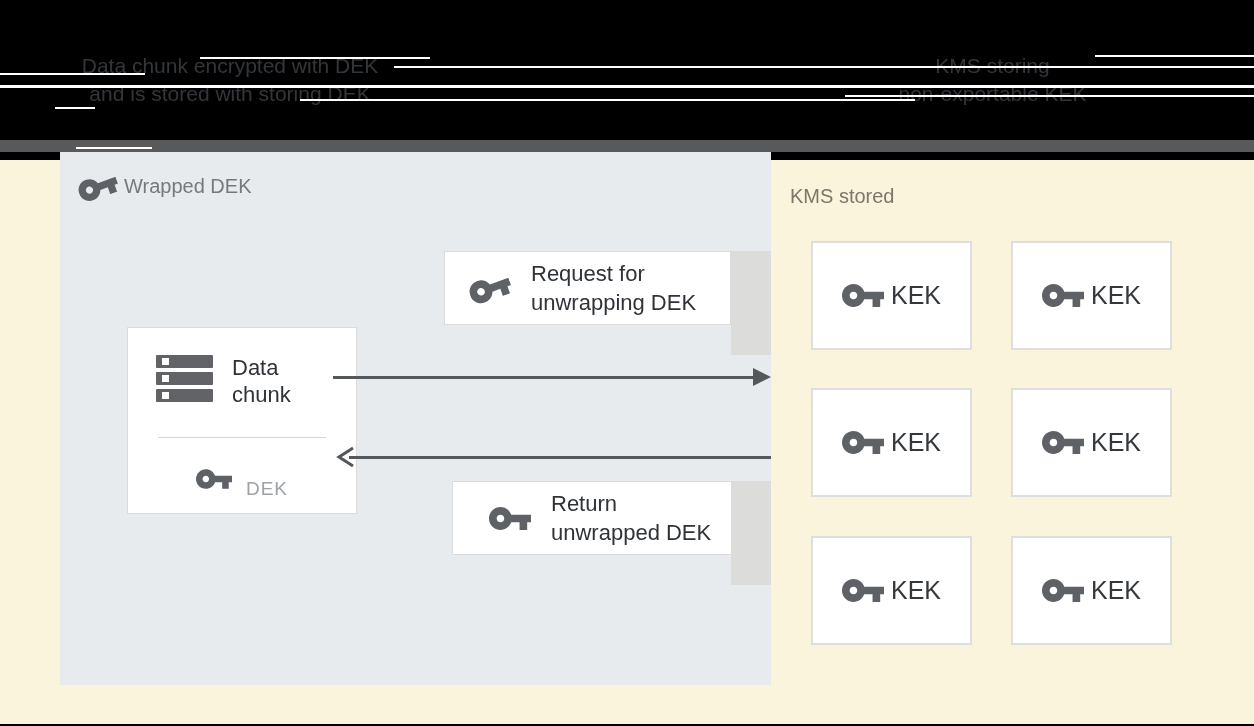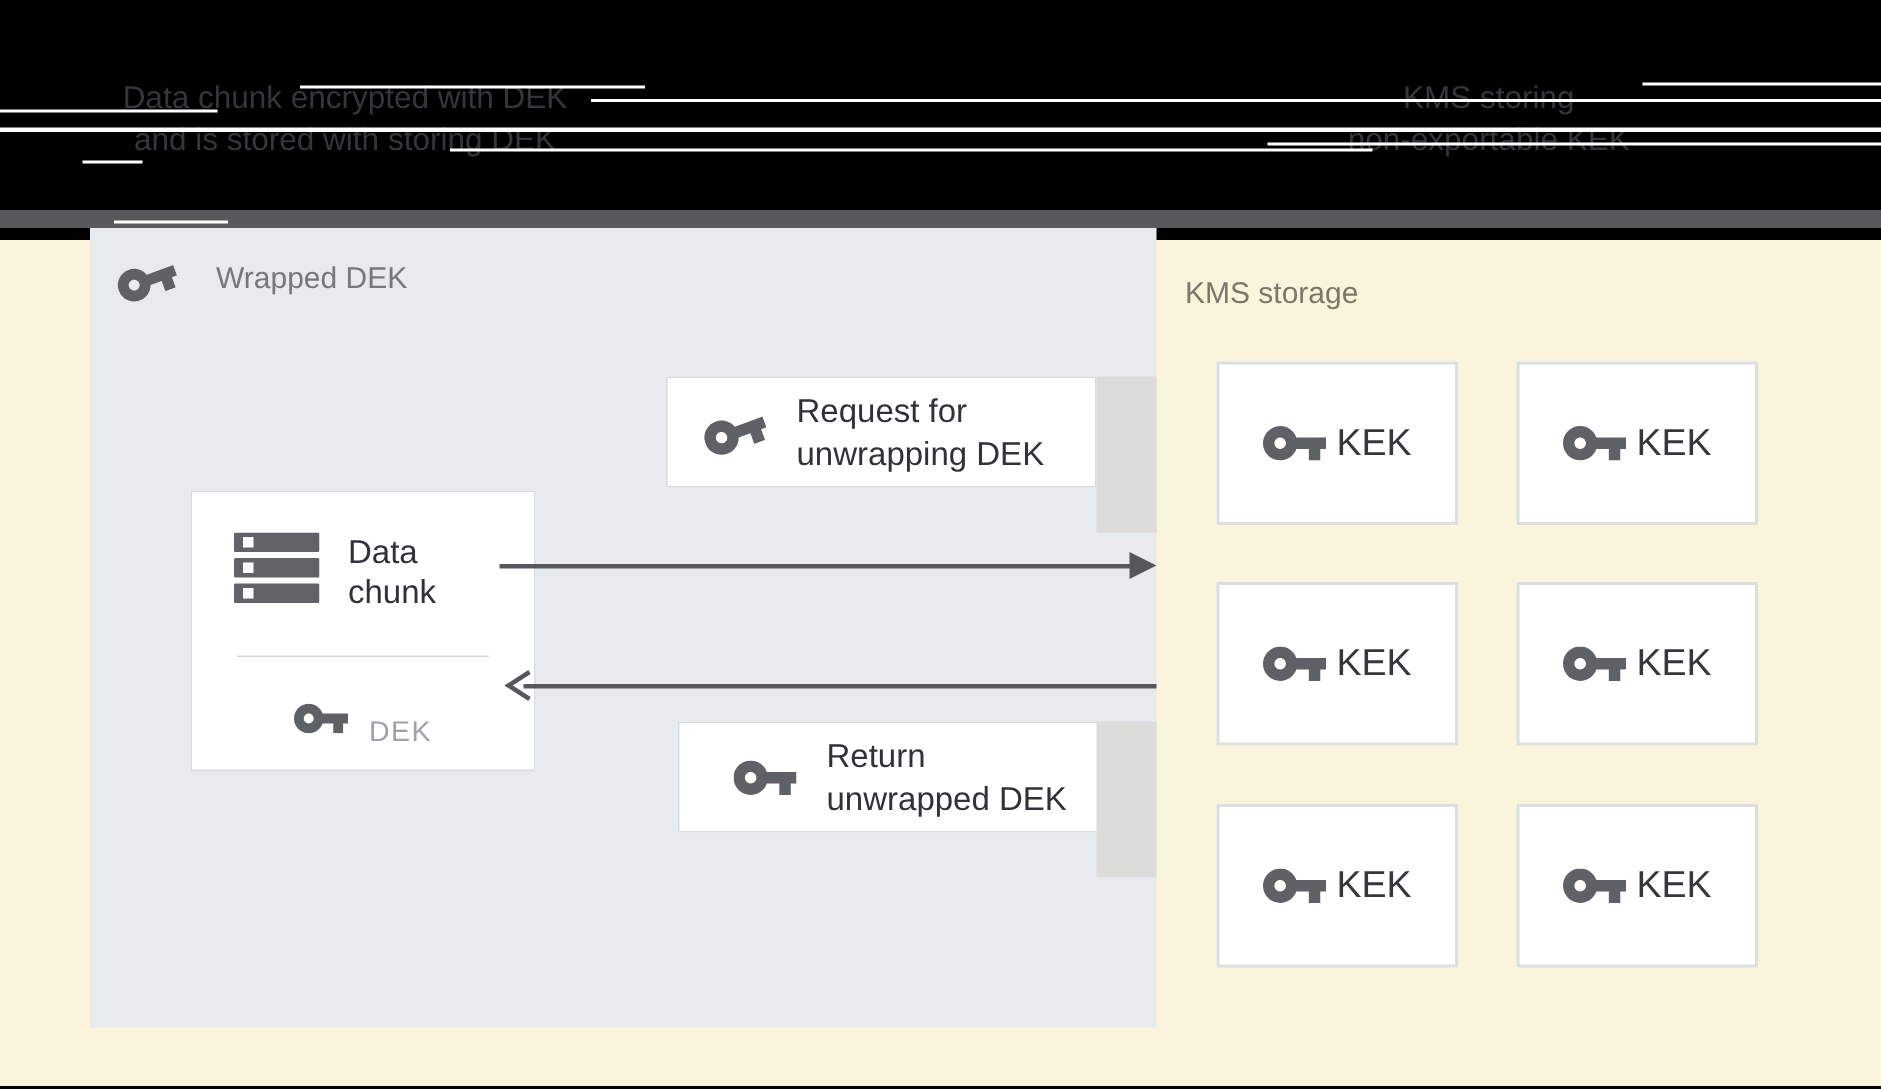--- a/index.html
+++ b/index.html
@@ -17,21 +17,21 @@
   
   .header{position:absolute;left:0;top:0;width:1254px;height:160px;background:var(--header-bg);}
   .note{position:absolute;text-align:center;color:var(--note-text);font-size:21px;line-height:28px;font-weight:400;}
   .note-left{left:55px;top:52px;width:350px;}
   .note-right{left:850px;top:52px;width:285px;}
   .band{position:absolute;left:0;top:140px;width:1254px;height:12px;background:var(--band);}
   .artifact-line{position:absolute;background:var(--artifact);}
   .bottom-edge{position:absolute;left:0;top:724px;width:1254px;height:2px;background:#000;}
   
   .panel-blue{position:absolute;left:60px;top:152px;width:711px;height:533px;background:var(--panel-blue);}
-  .region-label{position:absolute;display:flex;align-items:center;gap:26px;}
+  .region-label{position:absolute;display:flex;align-items:center;gap:6px;}
   .wrapped-label{left:78px;top:175px;}
   .wrapped-label .txt{font-size:20px;color:var(--muted-label);}
   .kms-label{left:790px;top:185px;}
   .kms-label .txt{font-size:20px;color:var(--kms-label);}
   
   .wbox{position:absolute;background:#fff;border:1px solid var(--box-border);box-sizing:border-box;}
   .data-chunk{left:127px;top:327px;width:230px;height:187px;}
   .dc-icon{position:absolute;left:28px;top:27px;}
   .dc-title{position:absolute;left:104px;top:26px;width:80px;font-size:22px;line-height:27px;color:var(--dark-text);}
   .dc-divider{position:absolute;left:30px;right:30px;top:109px;border-top:1px solid #d3d5d7;}
@@ -138,21 +138,21 @@
   <div class="edge-block edge-return"></div>
 
   <div class="arrow-line arrow-right-line"></div>
   <div class="arrow-head-right"></div>
   <div class="arrow-line arrow-left-line"></div>
   <svg class="chevron-left" width="20" height="24" viewBox="0 0 20 24">
     <path d="M18 3 L4 12 L18 21" fill="none" stroke="#55585a" stroke-width="3"></path>
   </svg>
 
   <div class="region-label kms-label">
-    <span class="txt">KMS storage</span>
+    <span class="txt">KMS stored</span>
   </div>
 
   <div class="kek-box k-r1c1">
     <svg class="key-svg" width="42" height="23" viewBox="1 6 22 12">
         <path fill="currentColor" d="M12.65 10C11.83 7.67 9.61 6 7 6c-3.31 0-6 2.69-6 6s2.69 6 6 6c2.61 0 4.83-1.67 5.65-4H17v4h4v-4h2v-4H12.65zM7 14c-1.1 0-2-.9-2-2s.9-2 2-2 2 .9 2 2-.9 2-2 2z"></path>
       </svg>
     <span class="txt">KEK</span>
   </div>
   <div class="kek-box k-r1c2">
     <svg class="key-svg" width="42" height="23" viewBox="1 6 22 12">

